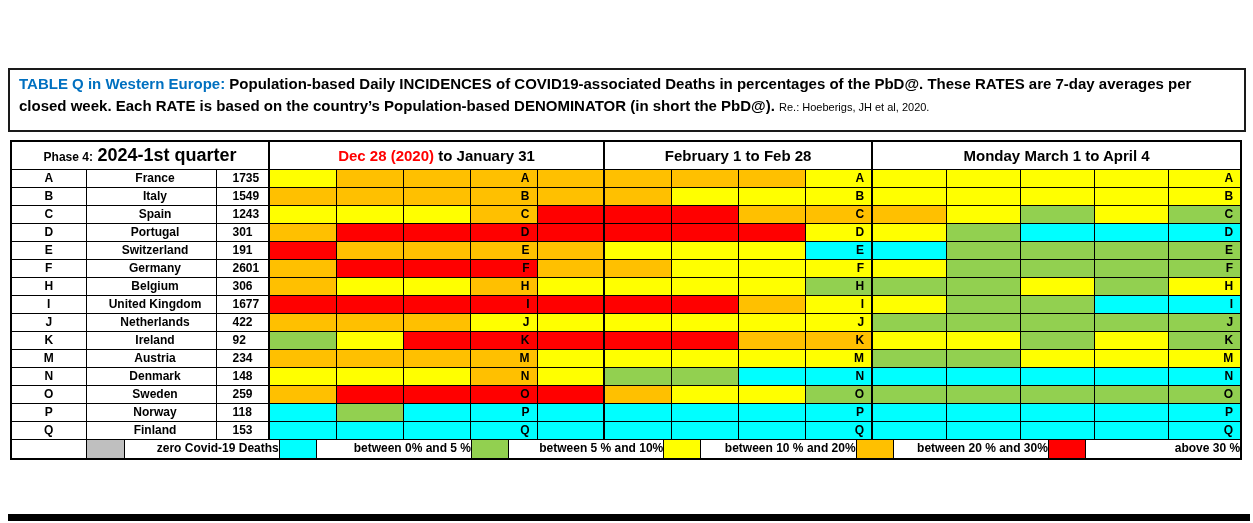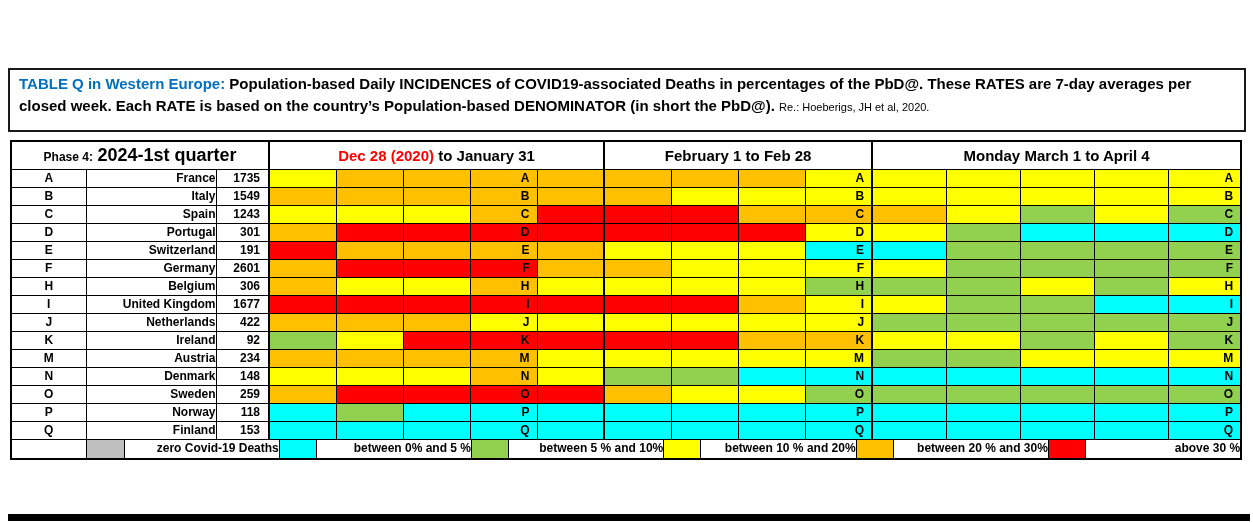--- a/index.html
+++ b/index.html
@@ -25,22 +25,22 @@
   .phase-sm { font-size:12px; font-weight:bold; }
   .phase-lg { font-size:18px; font-weight:bold; }
   .period-cell { text-align:center; font-size:15px; font-weight:bold; vertical-align:middle; white-space:nowrap; }
   .red-txt { color:#FF0000; }
 
   tr.colhdr-row td { height:18px; }
   .col-hdr { text-align:center; font-size:12px; font-weight:bold; white-space:nowrap; }
 
   tbody.grid tr td { height:18px; }
   .sym-cell { text-align:center; font-size:12px; font-weight:bold; }
-  .country-cell { text-align:right; padding-left:8px; font-size:12px; font-weight:bold; white-space:nowrap; }
-  .pbd-cell { text-align:right; padding-right:8px; font-size:12px; font-weight:bold; }
+  .country-cell { text-align:center; padding-left:8px; font-size:12px; font-weight:bold; white-space:nowrap; }
+  .pbd-cell { text-align:left; padding-right:8px; font-size:12px; font-weight:bold;padding-left:16px; }
   .week-cell { text-align:right; padding-right:7px; font-size:12px; font-weight:bold; }
 
   tr.note-row td, tr.legendtxt-row td { height:20px; }
   .lbl-cell { text-align:center; font-size:12px; font-weight:bold; vertical-align:middle; }
   .note-text { font-size:11.5px; font-weight:bold; padding-left:8px; white-space:nowrap; vertical-align:middle; }
   .legend-text-cell { padding:0 8px; vertical-align:middle; }
   .legend-flex { display:flex; justify-content:space-between; align-items:center;
     font-size:11.5px; font-weight:bold; white-space:nowrap; }
   .legend-flex .ref { padding-right:12px; font-size:12px; }
 

